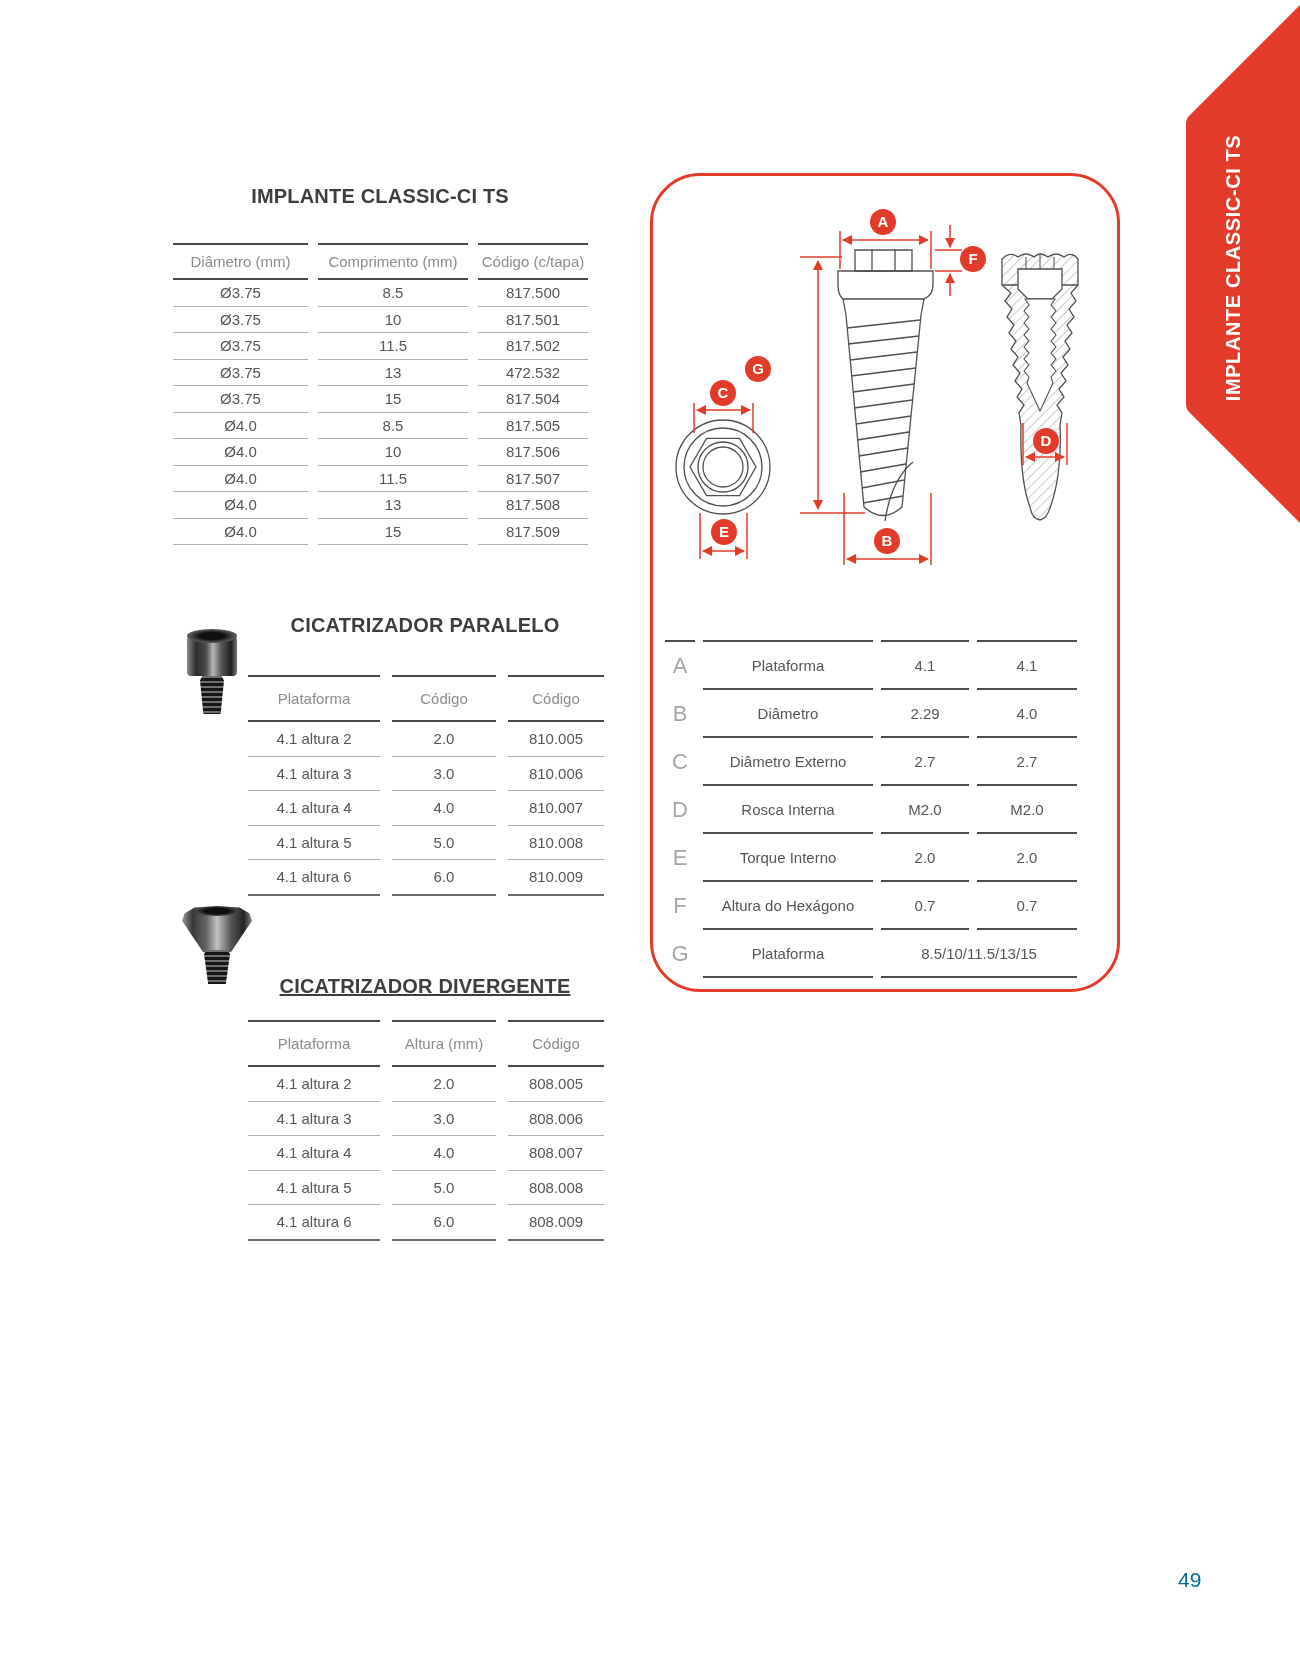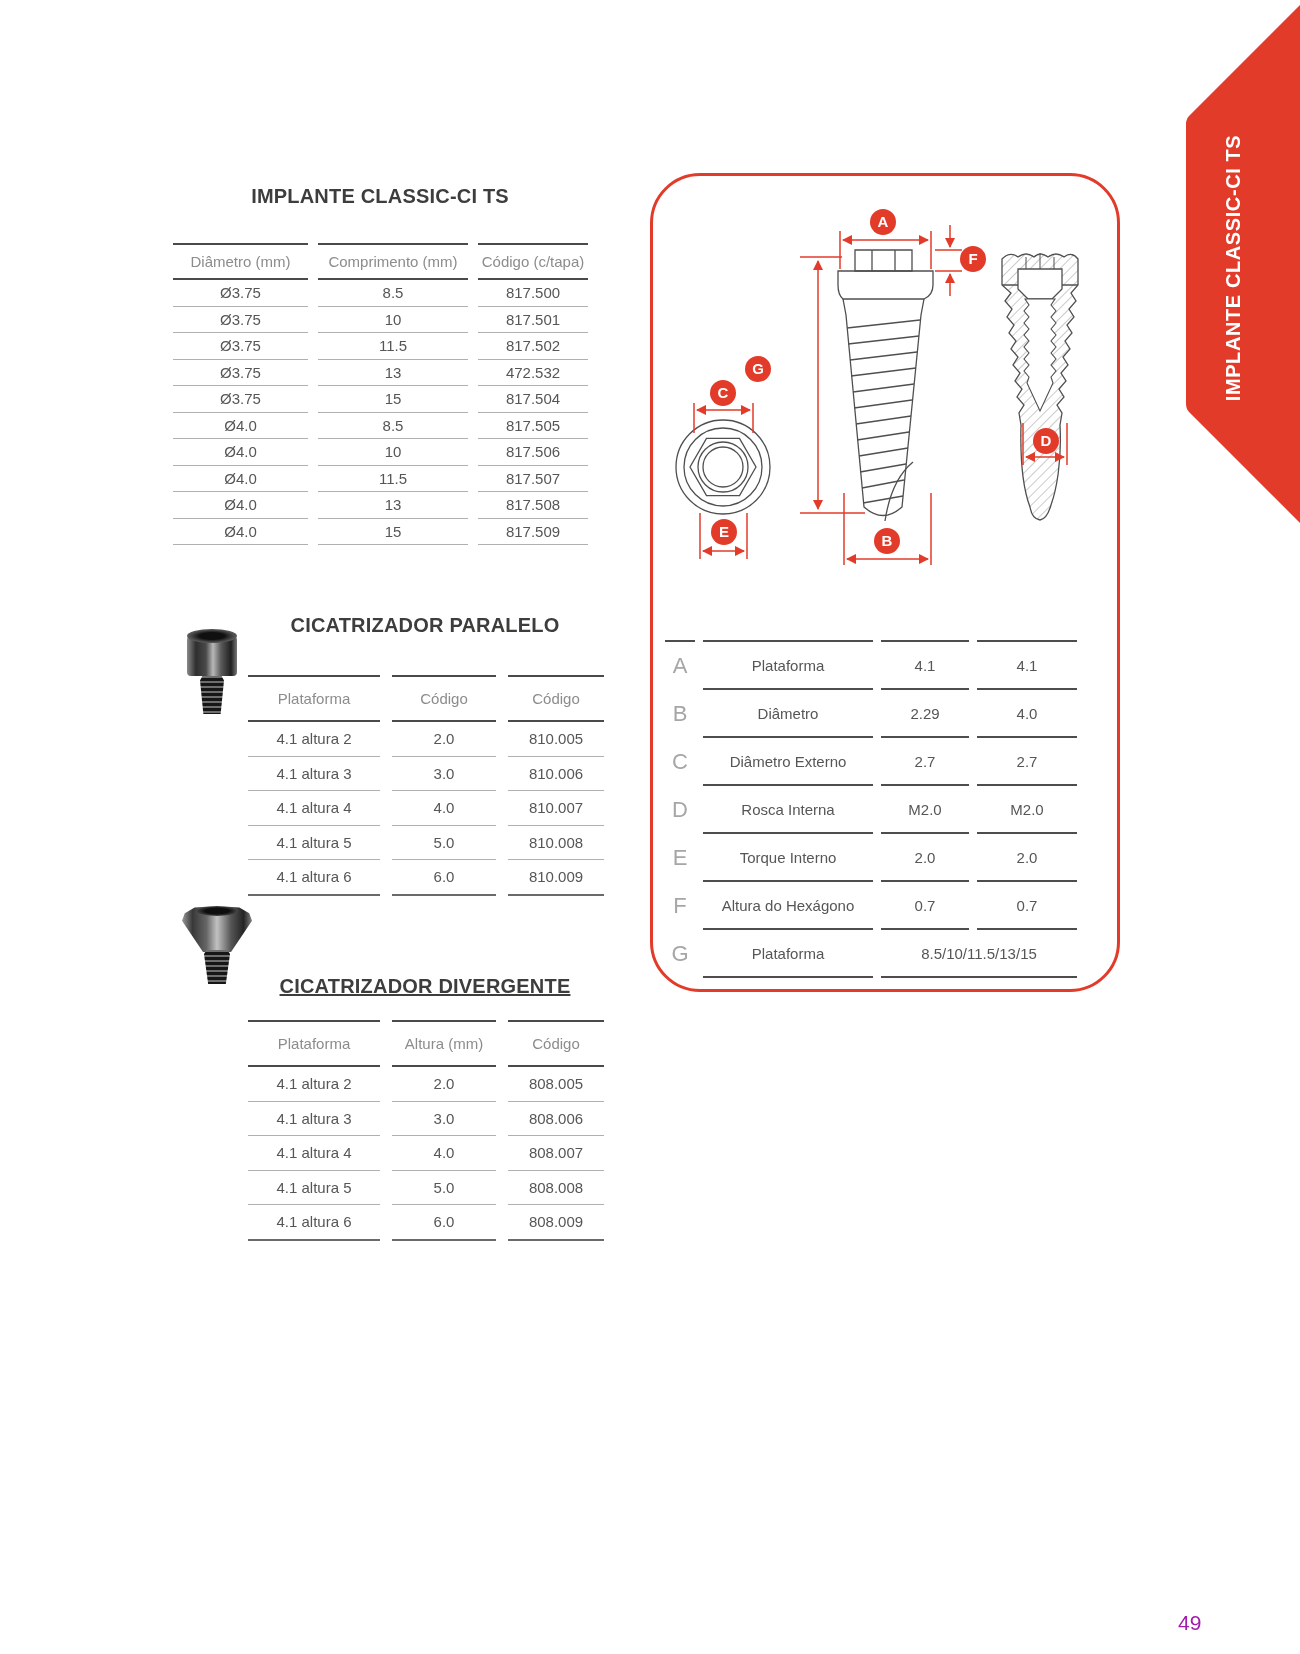--- a/index.html
+++ b/index.html
@@ -53,21 +53,21 @@
         clip-path:polygon(10% 0,90% 0,100% 12%,86% 100%,14% 100%,0 12%);}
   .cap2{left:182px;top:906px;width:70px;height:46px;
         background:linear-gradient(90deg,#9a9a9a,#383838 15%,#666 35%,#c2c2c2 50%,#555 70%,#242424 88%,#828282);
         clip-path:polygon(4% 16%,18% 3%,50% 0,82% 3%,96% 16%,100% 32%,70% 100%,30% 100%,0 32%);}
   .cap2::before{content:"";position:absolute;left:14px;top:0px;width:42px;height:10px;border-radius:50%;
         background:radial-gradient(ellipse at 50% 50%,#0e0e0e 0 40%,#474747 70%,#909090 100%);}
   .shaft2{left:204px;top:950px;width:26px;height:34px;
         background:repeating-linear-gradient(180deg,#6e6e6e 0 2px,#161616 2px 5px);
         clip-path:polygon(10% 0,90% 0,100% 12%,84% 100%,16% 100%,0 12%);}
 
-  .page-number{left:1178px;top:1611px;font-size:21px;color:#a21caf;}
+  .page-number{left:1178px;top:1568px;font-size:21px;color:#0369a1;}
 </style>
 </head>
 <body>
 
 <div class="abs" style="width:1300px;height:1654px;">
 
   <svg class="ribbon" viewBox="0 0 114 530">
     <path d="M12,124 L134,2 L134,526 L12,404 Z" fill="#e23b2a" stroke="#e23b2a" stroke-width="24" stroke-linejoin="round"></path>
   </svg>
   <div class="ribbon-text">IMPLANTE CLASSIC-CI TS</div>

